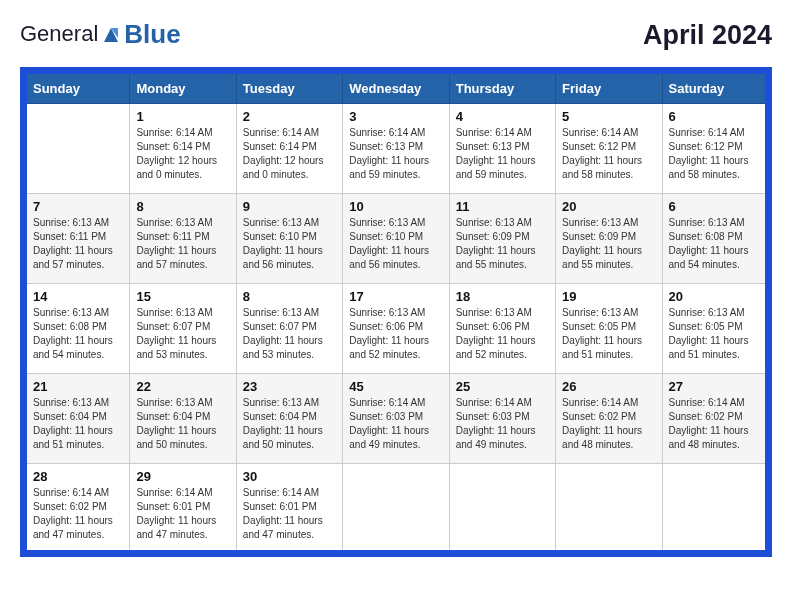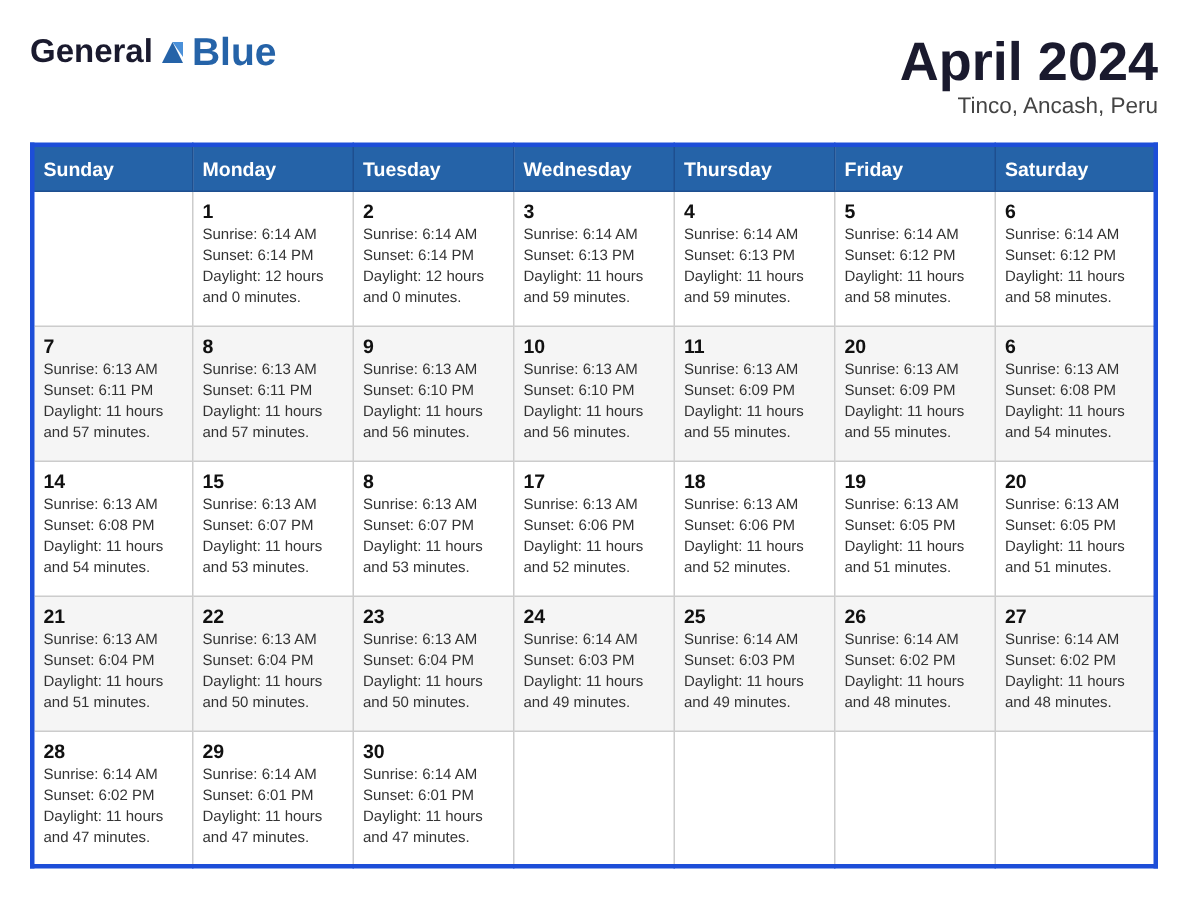--- a/index.html
+++ b/index.html
@@ -17,32 +17,32 @@
       margin-bottom: 16px;
     }
     .logo {
       display: flex;
       align-items: center;
     }
     .title-block {
       text-align: right;
     }
     .month-title {
-      font-size: 36px;
+      font-size: 27px;
       font-weight: bold;
       color: #1a1a2e;
     }
     .location {
       font-size: 15px;
       color: #444;
     }
     .calendar {
       width: 100%;
       border-collapse: collapse;
-      border: 3px solid #1d4ed8;
+      border: 7px solid #1d4ed8;
     }
     .calendar th {
       background-color: #2563a8;
       color: #fff;
       font-size: 13px;
       font-weight: bold;
       padding: 7px 6px;
       text-align: left;
       border: 1px solid #1e4f8f;
     }
@@ -81,33 +81,32 @@
       background: #2563a8;
     }
   </style>
 </head>
 <body>
 
 <div class="header">
   <div class="logo">
     <div>
       <div style="display:flex;align-items:center;">
-        <div style="font-size:22px;font-weight:bold;color:#1a1a2e;line-height:1.1;">
+        <div style="font-size:22px;font-weight:normal;color:#1a1a2e;line-height:1.1;">
           <span style="color:#1a1a2e;">General</span><svg width="22" height="22" viewBox="0 0 22 22" style="margin-left:2px;vertical-align:middle;" xmlns="http://www.w3.org/2000/svg">
               <polygon points="4,18 11,4 18,18" fill="#2563a8"></polygon>
               <polygon points="11,4 18,4 18,14" fill="#4a90d9"></polygon>
             </svg>
         </div>
         <div style="font-size:26px;font-weight:bold;color:#2563a8;line-height:1.1;margin-left:2px;">Blue</div>
       </div>
     </div>
   </div>
   <div class="title-block">
     <div class="month-title">April 2024</div>
-    <div class="location">Tinco, Ancash, Peru</div>
   </div>
 </div>
 
 <table class="calendar">
   <thead>
     <tr>
       <th>Sunday</th>
       <th>Monday</th>
       <th>Tuesday</th>
       <th>Wednesday</th>
@@ -303,21 +302,21 @@
       </td>
         <td>
         <span class="day-num">23</span>
         <div class="day-info">
           <div>Sunrise: 6:13 AM</div>
           <div>Sunset: 6:04 PM</div>
           <div>Daylight: 11 hours and 50 minutes.</div>
         </div>
       </td>
         <td>
-        <span class="day-num">24</span>
+        <span class="day-num">45</span>
         <div class="day-info">
           <div>Sunrise: 6:14 AM</div>
           <div>Sunset: 6:03 PM</div>
           <div>Daylight: 11 hours and 49 minutes.</div>
         </div>
       </td>
         <td>
         <span class="day-num">25</span>
         <div class="day-info">
           <div>Sunrise: 6:14 AM</div>

